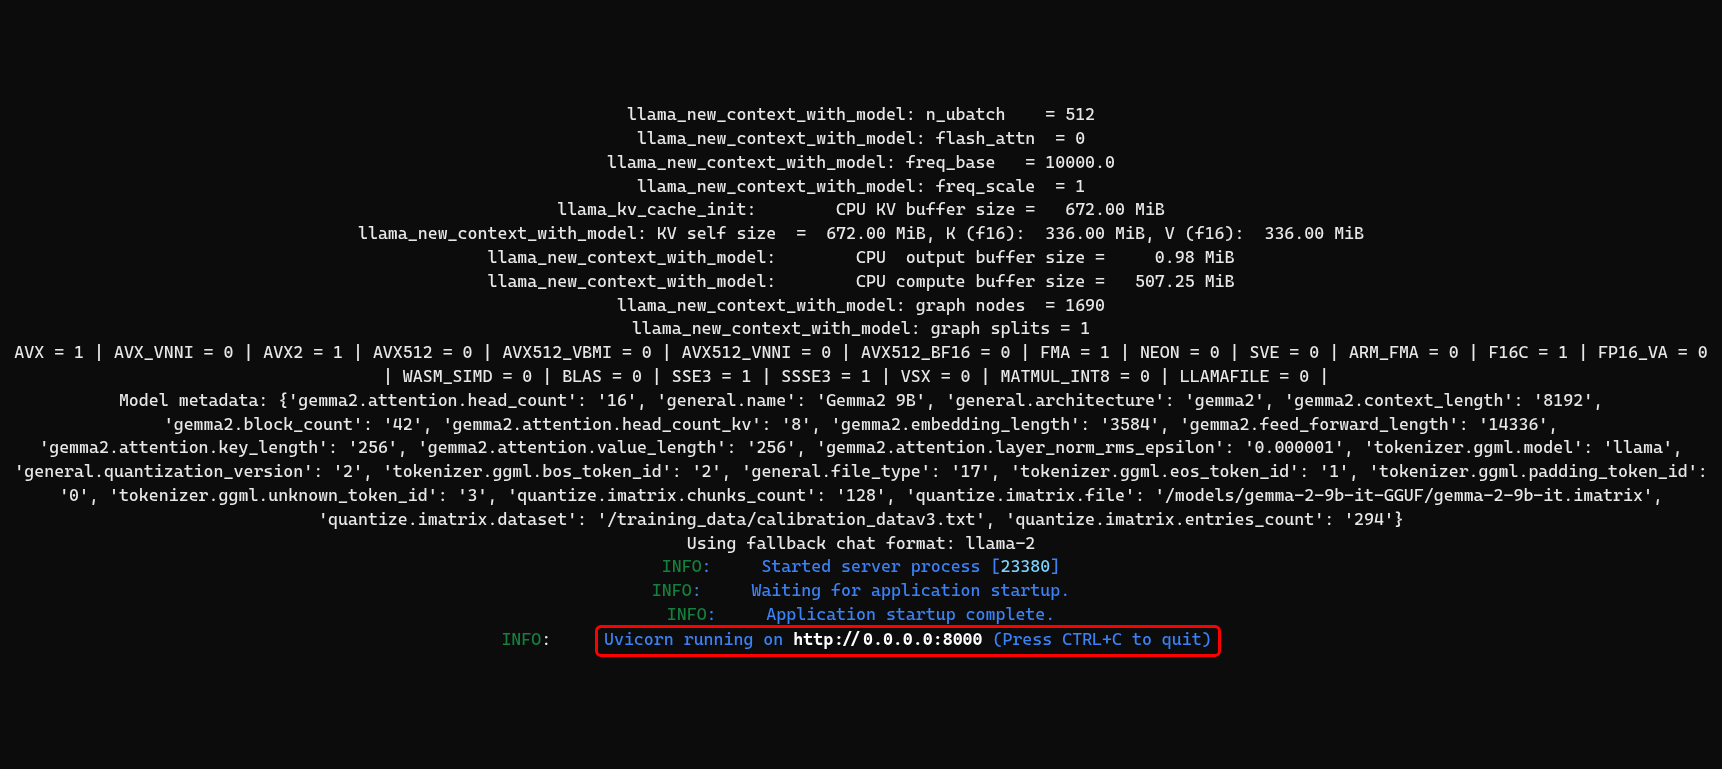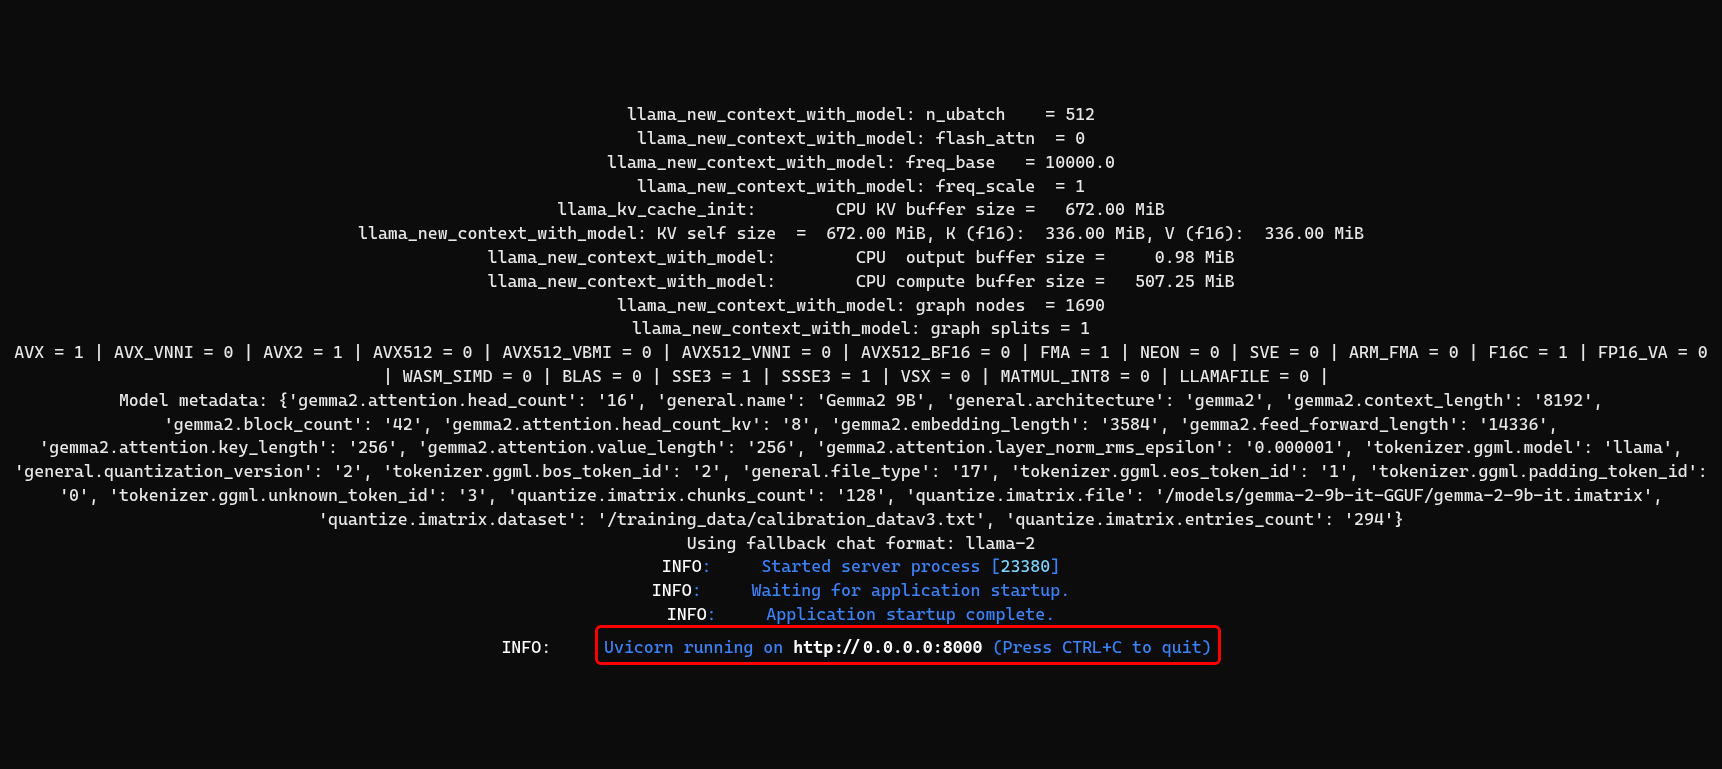--- a/index.html
+++ b/index.html
@@ -18,35 +18,35 @@
       white-space: pre-wrap;
       word-wrap: break-word;
       width: 1722px;
       height: 769px;
       overflow: hidden;
     }
     .log-line {
       display: block;
     }
     .info-label {
-      color: #ffffff;
+      color: #15803d;
       margin-top: 6px;
     }
     .pid {
       color: #7dd3fc;
     }
     .url-bold {
       font-weight: bold;
       color: #ffffff;
     }
     .highlight-box {
       border: 3px solid #ff0000;
       border-radius: 6px;
       display: inline-block;
-      padding: 8px 6px 2px 6px;
+      padding: 0px 6px 2px 6px;
       margin-left: -6px;
       margin-top: -2px;
     }
     .colon {
       color: #e8e8e8;
     }
     .msg {
       color: #3b82f6;
     }
   </style>

